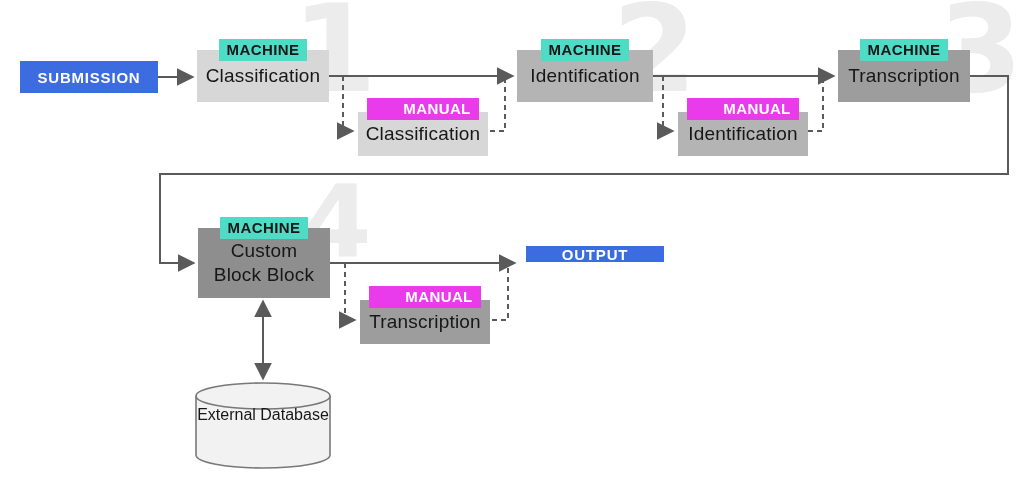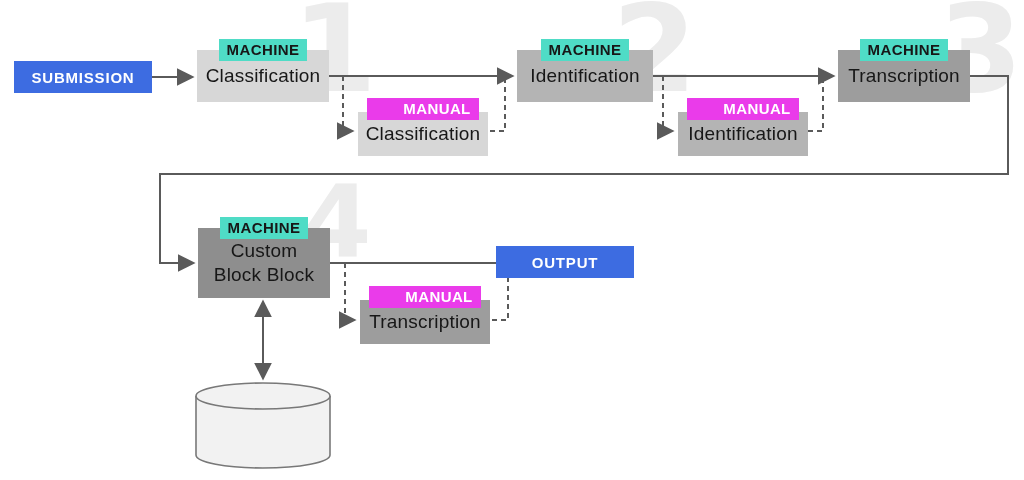--- a/index.html
+++ b/index.html
@@ -18,21 +18,21 @@
 
   svg.connectors{position:absolute; left:0; top:0; z-index:2;}
   .solid{stroke:var(--line); stroke-width:2; fill:none;}
   .dashed{stroke:var(--line); stroke-width:2; fill:none; stroke-dasharray:5 4;}
   .arrowhead{fill:var(--line);}
   .cyl{fill:var(--db_fill); stroke:var(--db_stroke); stroke-width:1.6;}
 
   .node{position:absolute; z-index:3;}
   .pill{display:flex; align-items:center; justify-content:center;
     color:var(--white); font-weight:700; font-size:15px; letter-spacing:.8px;
-    background:var(--blue);}
+    background:var(--blue);margin-left:6px;}
   .step{display:flex; flex-direction:column; align-items:center;}
   .badge{z-index:4; font-weight:700; font-size:15px; letter-spacing:.4px;
     padding:2px 8px; line-height:18px; white-space:nowrap;}
   .badge.machine{background:var(--teal); color:var(--text_dark); margin-bottom:-11px;}
   .badge.manual{background:var(--magenta); color:var(--white); margin-bottom:-8px;padding-left:36px;}
   .stepbox{width:100%; display:flex; align-items:center; justify-content:center;
     text-align:center; font-size:19px; letter-spacing:.2px; color:var(--text_dark);
     line-height:1.25; padding:0 13px;}
   .g1{background:var(--gray_1);} .g2{background:var(--gray_2);}
   .g3{background:var(--gray_3);} .g4{background:var(--gray_4);}
@@ -109,16 +109,17 @@
   <div class="node step" style="left:198px; top:217px; width:132px;">
     <span class="badge machine">MACHINE</span>
     <div class="stepbox g4 h70">Custom Block Block</div>
   </div>
 
   <div class="node step" style="left:360px; top:286px; width:130px;">
     <span class="badge manual">MANUAL</span>
     <div class="stepbox g3 h44">Transcription</div>
   </div>
 
-  <div class="node pill" style="left:496px; top:246px; width:138px; height:32px;">OUTPUT</div>
+  <div class="node pill" style="left:520px; top:246px; width:138px; height:16px;">OUTPUT</div>
 
+  <div class="dbtext">External Database</div>
 
 </div>
 
 </body></html>

